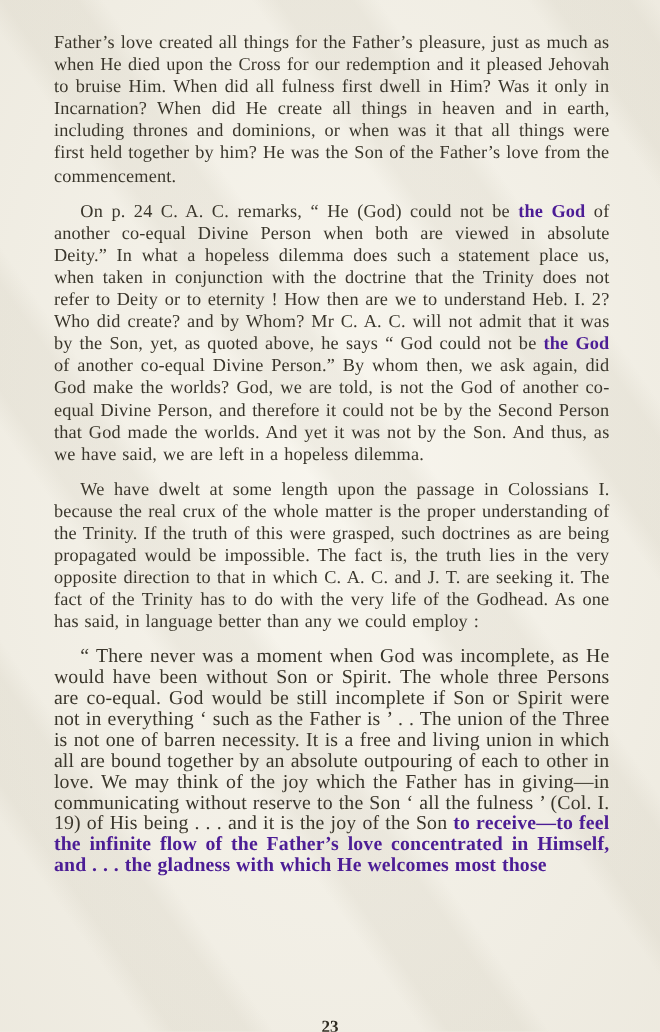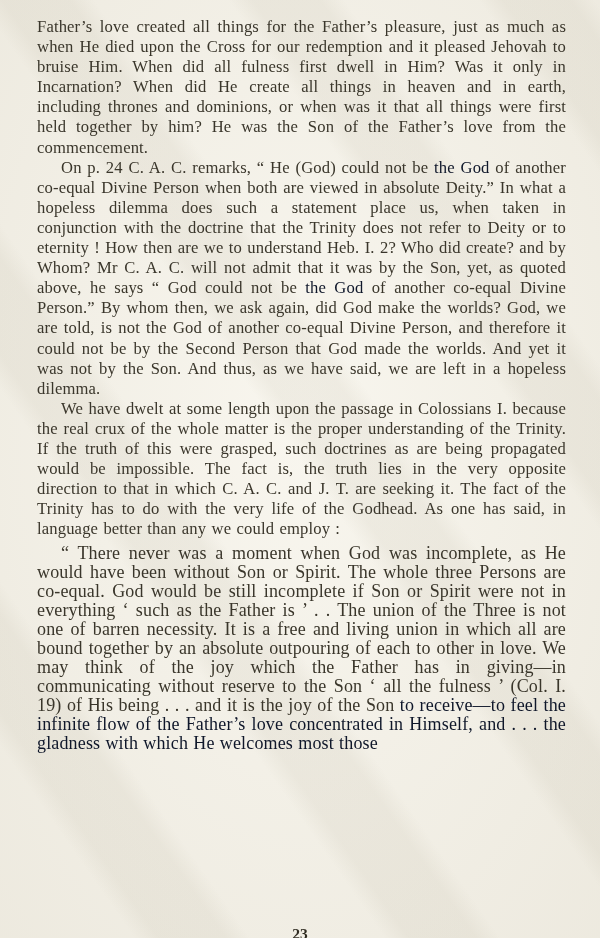--- a/index.html
+++ b/index.html
@@ -27,34 +27,34 @@
         rgba(185,178,158,0) 205px),
       radial-gradient(ellipse at 50% 45%, rgba(255,255,255,0.25) 0%, rgba(120,110,90,0.07) 100%);
     pointer-events: none;
   }
   .body-text {
     position: absolute;
     left: 37px; right: 34px; top: 17px;
     text-align: justify;
   }
   p.para {
-    margin: 0;
+    margin: 12px;
     font-size: 16.6px;
     line-height: 20.1px;
     letter-spacing: 0.15px;
     word-spacing: 1px;
   }
   p.para.indent { text-indent: 24px; }
   p.para.small {
     font-size: 18px;
     line-height: 19px;
     margin-top: 5px;
     word-spacing: 0.6px;
   }
-  .b { font-weight: normal; color: #0f172a; }
+  .b { font-weight: bold; color: #4c1d95; }
   .page-number {
     position: absolute;
     left: 0; right: 0; top: 897px;
     text-align: center;
     font-weight: bold;
     font-size: 15.5px;
     color: #2f2b21;
     margin-top: 28px;
   }
 </style>

